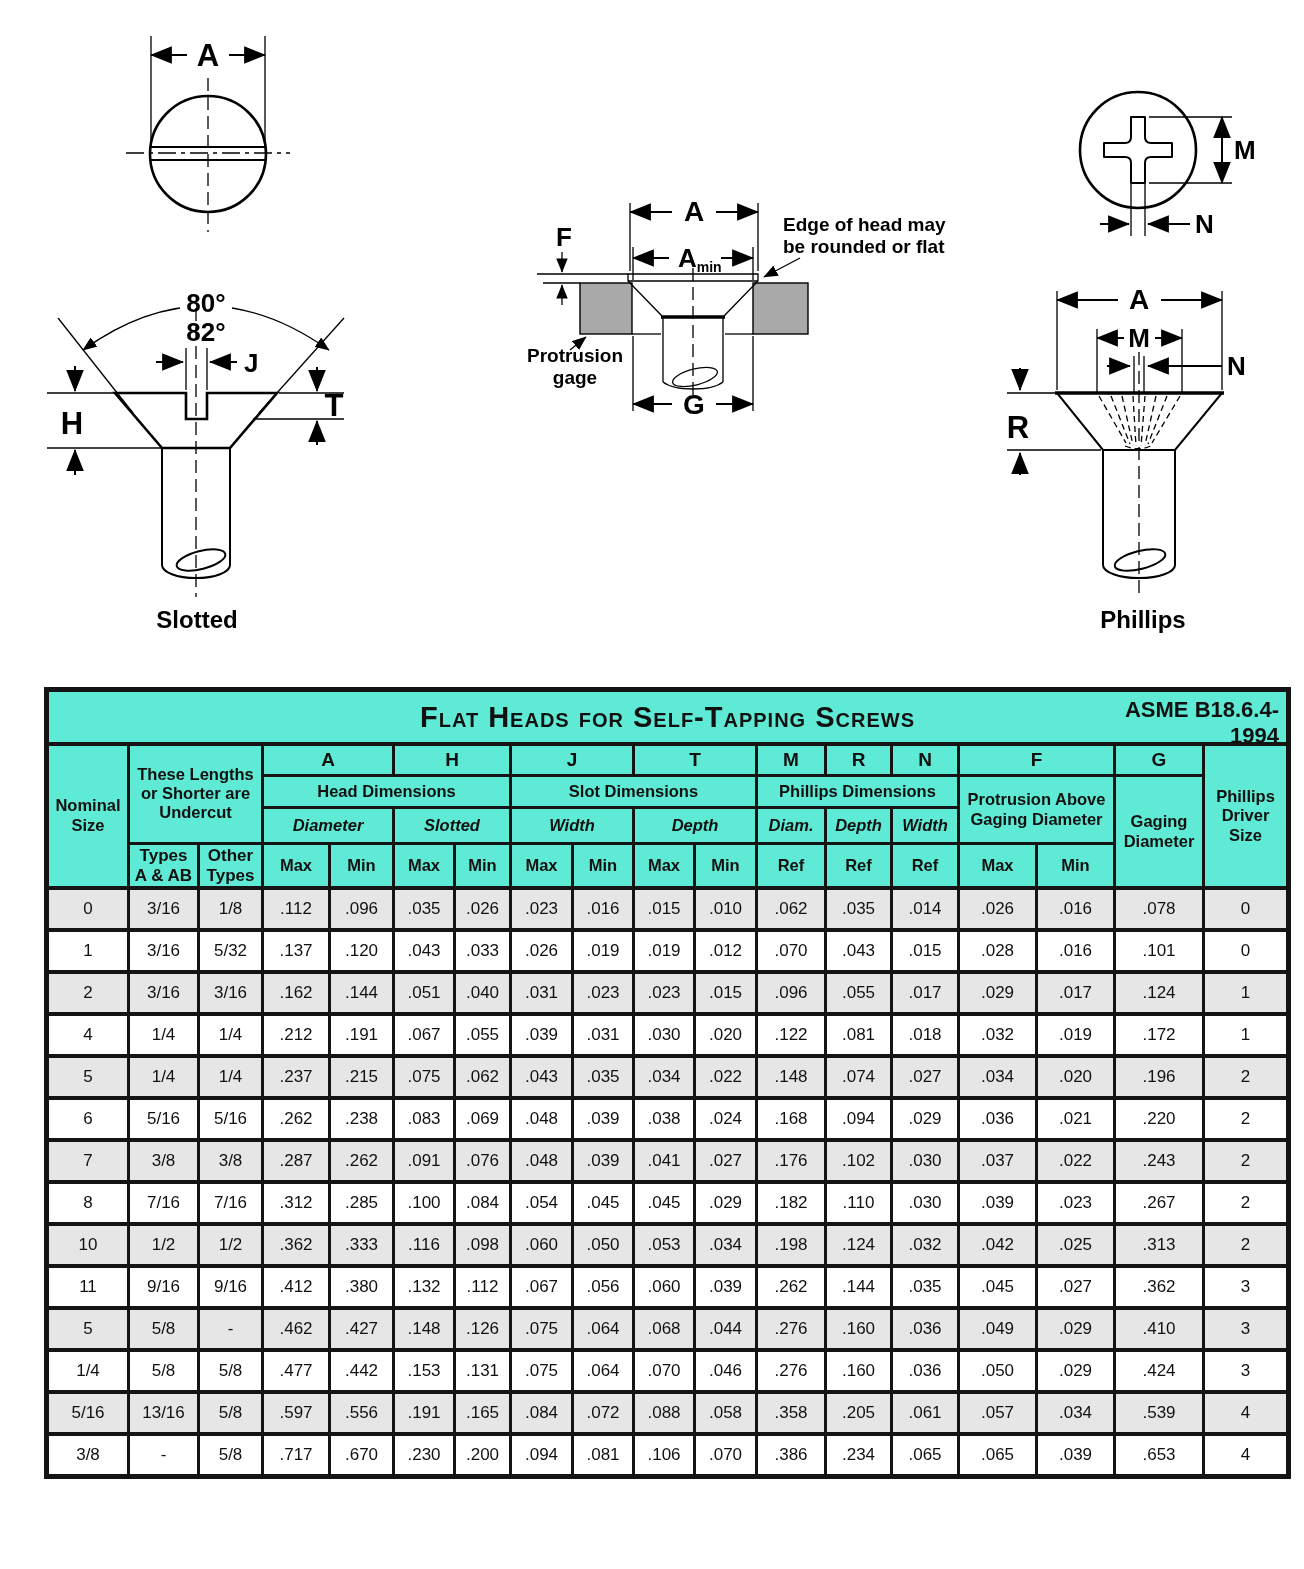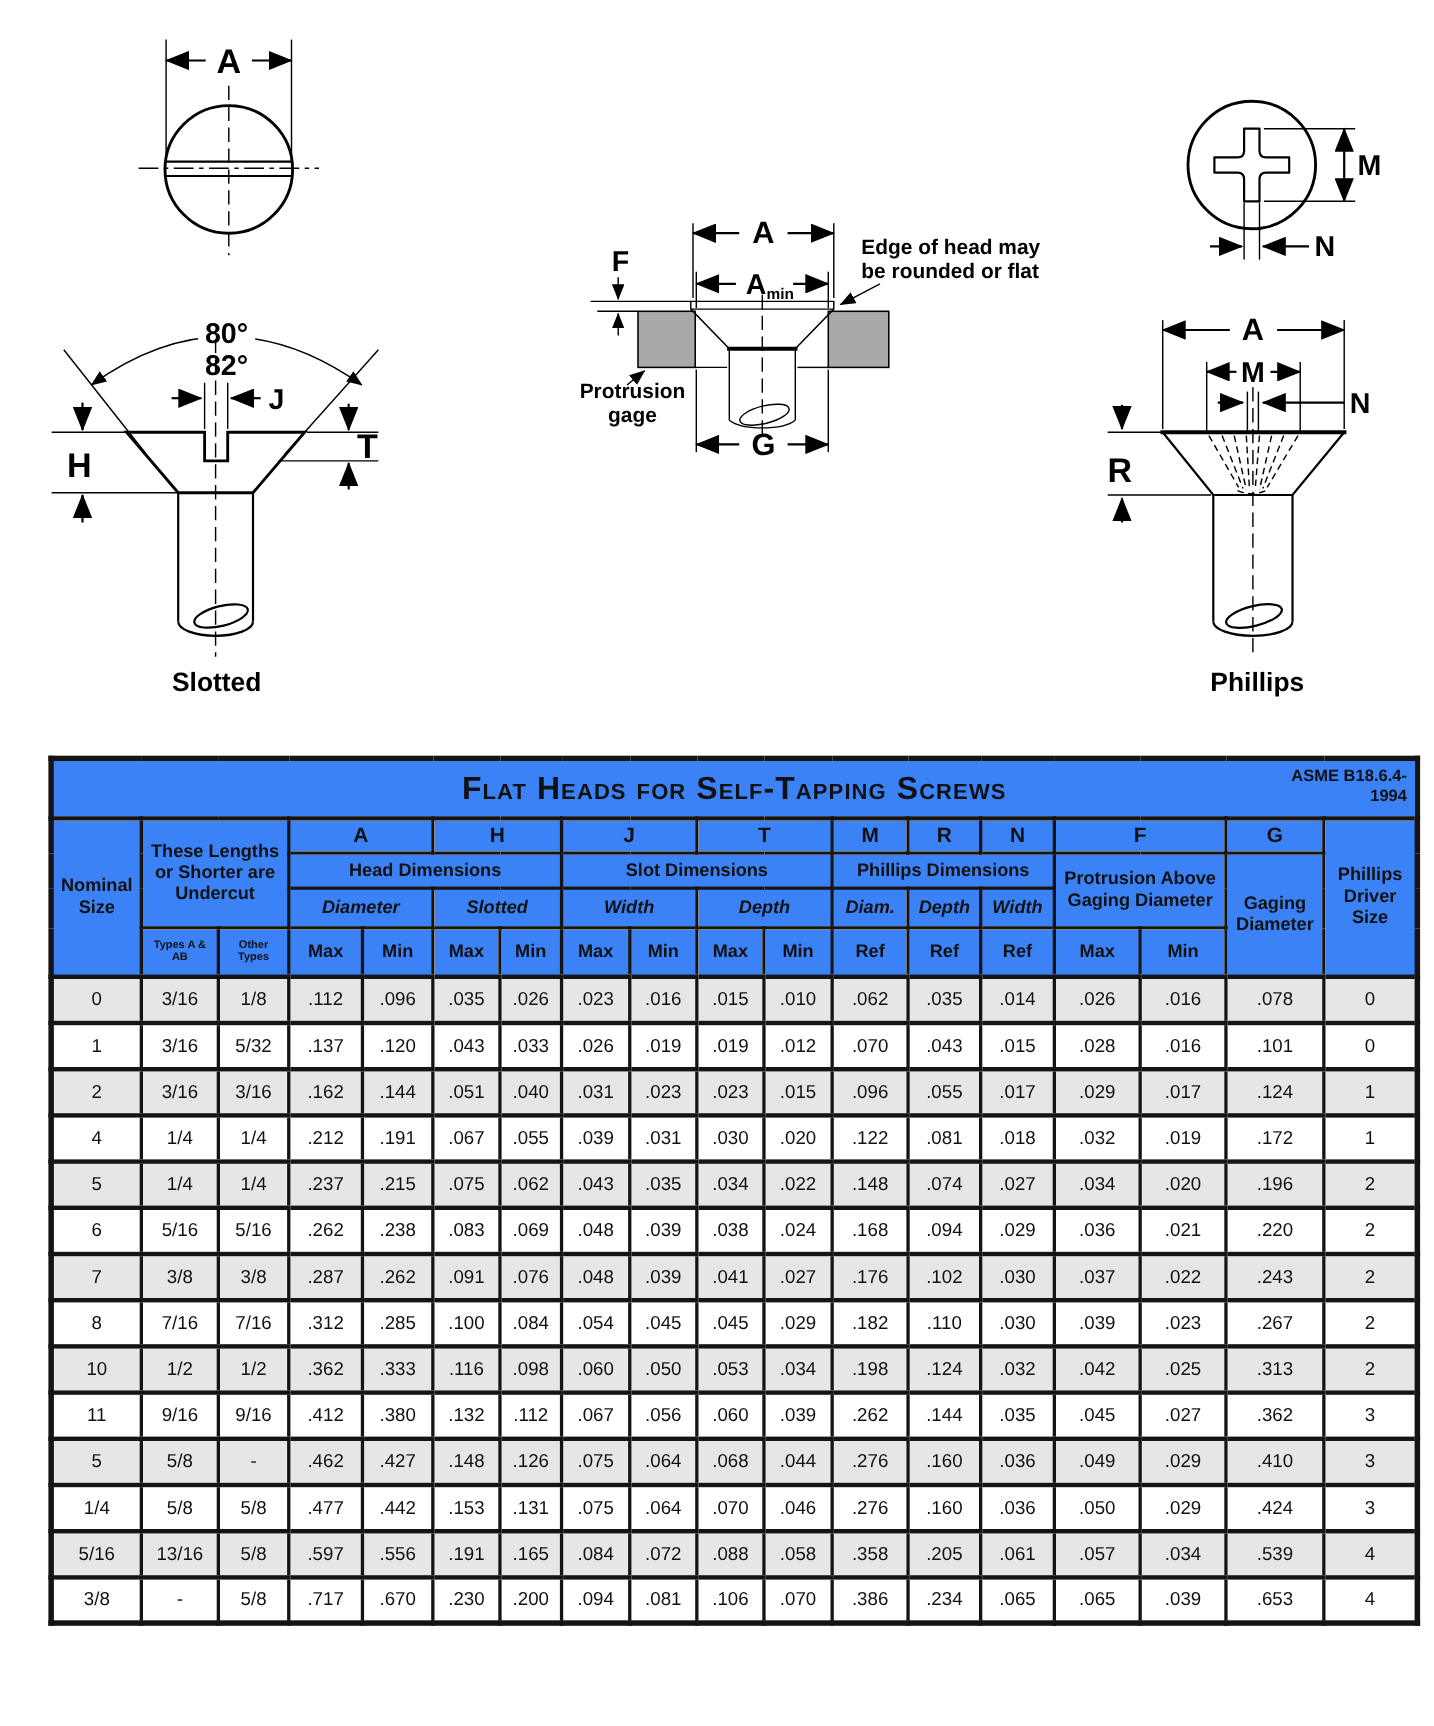--- a/index.html
+++ b/index.html
@@ -23,31 +23,31 @@
   .thick { stroke:#000; stroke-width:3.6; fill:none; }
   .lnd { stroke:#000; stroke-width:1.3; fill:none; stroke-dasharray:6 4; }
   .dash  { stroke-dasharray:13 6; }
   .cdash { stroke-dasharray:18 5 4 5; }
   .gblock { fill:var(--gage-gray); stroke:#000; stroke-width:1.4; }
 
   
   .tbl-wrap { margin-left:44px; margin-top:2px; }
   table { border-collapse:collapse; table-layout:fixed; width:1242px; border:5px solid #141414; }
   th, td { border:3px solid #141414; text-align:center; vertical-align:middle; padding:1px 2px; overflow:hidden; }
-  thead th { font-weight:bold; font-size:16.5px; line-height:1.18; background:#3b82f6; }
+  thead th { font-weight:bold; font-size:16.5px; line-height:1.18; background:#5eead4; }
   th.letter { font-size:19px; height:32px; }
   th.grp { height:32px;margin-left:33px; }
   th.sub { height:36px;font-style:italic; }
   tr.maxmin th { height:44px; }
-  th.small { font-size:10px; line-height:1.15; }
+  th.small { font-size:17px; line-height:1.15; }
   tbody td { font-size:17px; font-weight:400; height:42px; border-top-width:4px; border-bottom-width:4px; background:#fff; }
   tbody tr.shaded td { background:var(--row-shade); }
   .title-cell { position:relative; height:54px; border-bottom-width:4px; }
   .tbl-title { font-variant:small-caps; font-size:29px; letter-spacing:1px; font-weight:bold; }
-  .std { position:absolute; right:7px; top:5px; font-size:15px; font-weight:bold; text-align:right; line-height:1.2; }
+  .std { position:absolute; right:7px; top:5px; font-size:22px; font-weight:bold; text-align:right; line-height:1.2; }
 </style>
 </head>
 <body>
 
 <div class="page">
 
   <svg class="diagram-svg" viewBox="0 0 1304 685">
     <defs>
       <marker id="ah" viewBox="0 0 10 8" refX="9.5" refY="4" markerWidth="11" markerHeight="8.8" orient="auto-start-reverse">
         <path d="M0,0 L10,4 L0,8 Z" fill="#000"></path>

